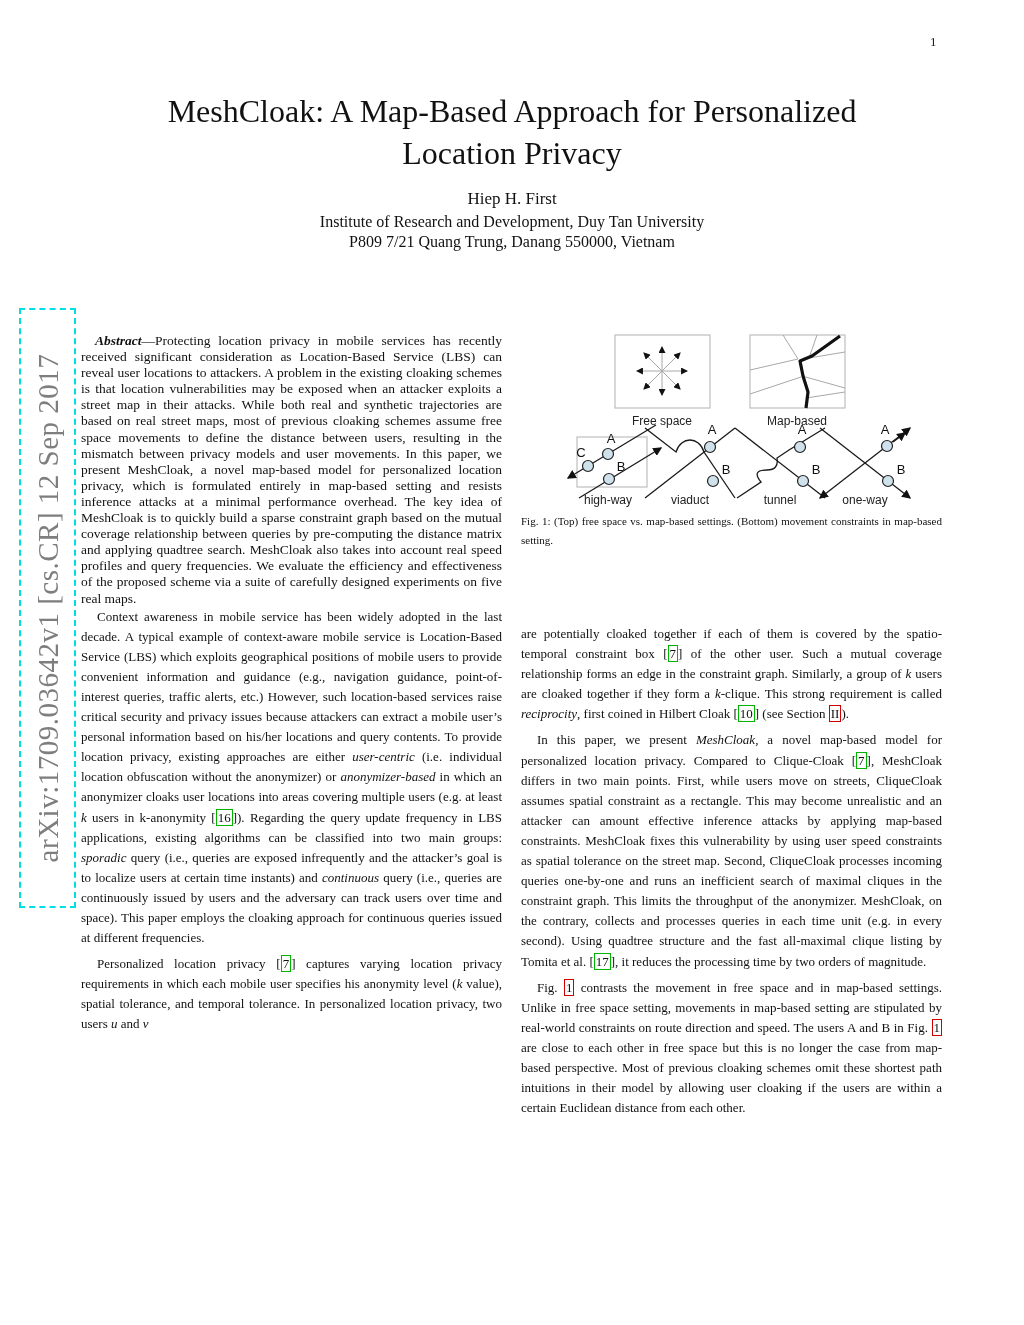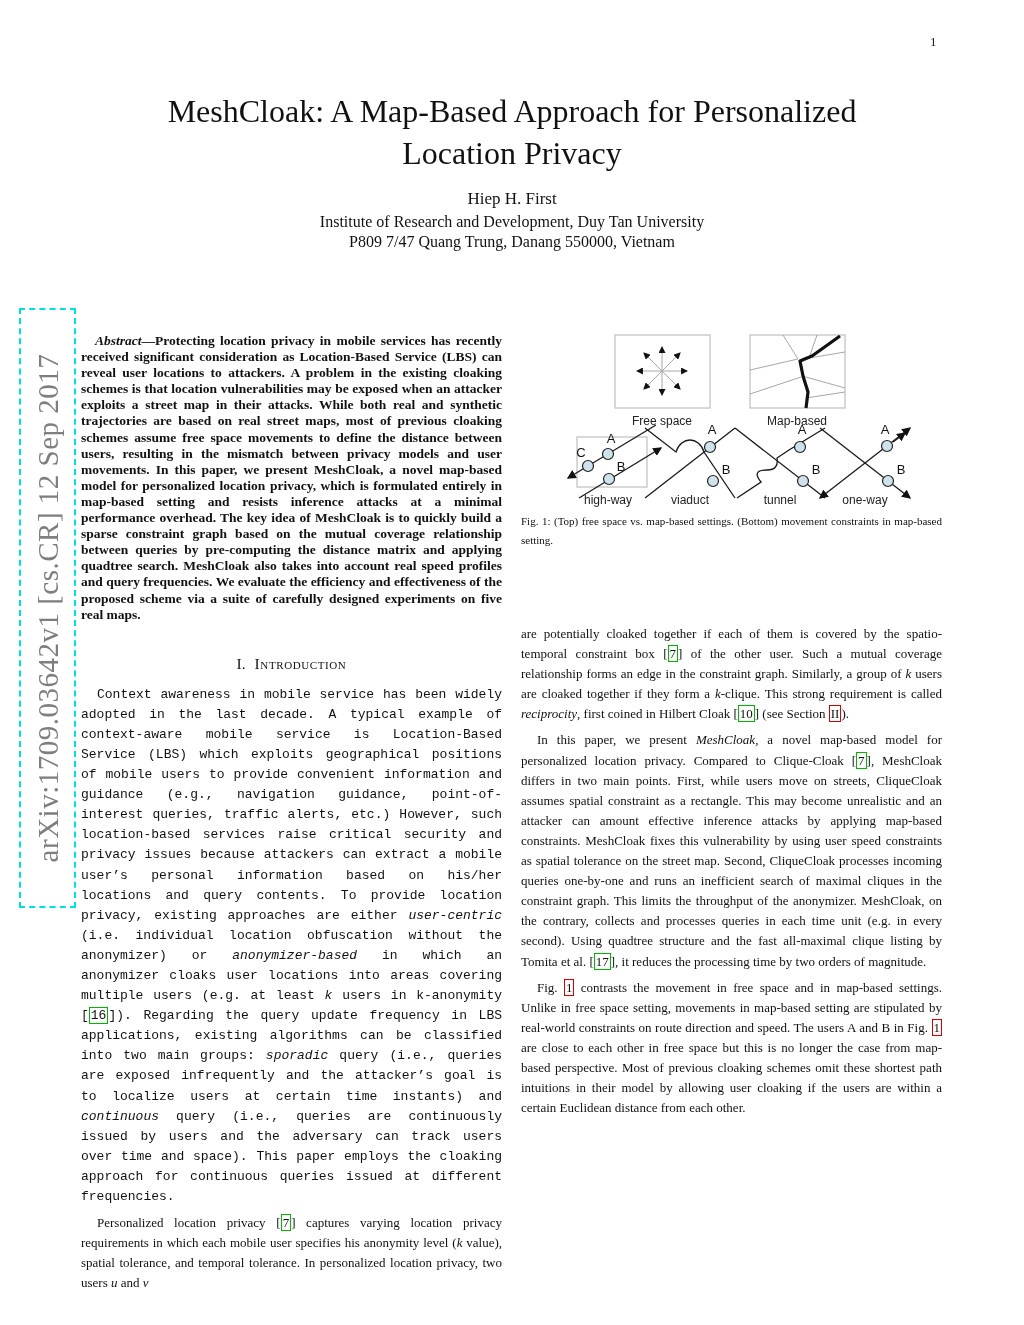--- a/index.html
+++ b/index.html
@@ -40,21 +40,21 @@
   .sec-heading { margin-top:32px; text-align:center; font-size:15.5px; }
   .sec-heading .num { margin-right:9px; }
   .sec-heading .sc  { font-variant:small-caps; letter-spacing:0.6px; }
 
   .para { font-size:13px; line-height:20.1px; text-align:justify; text-indent:16px; }
   .sec-heading + .para { margin-top:12px;font-family:Liberation Mono, monospace; }
   .para + .para { margin-top:6px; }
   .noindent { text-indent:0; }
 
   .run-i  { font-style:italic; }
-  .run-b  { font-weight:bold; }
+  .run-b  { font-weight:normal; }
   .run-bi { font-weight:bold; font-style:italic; }
   .run-cg { border:1.4px solid #00b400; padding:0 1px; }
   .run-cr { border:1.4px solid #d00000; padding:0 1px; }
 
   
   .figure-svg { display:block; }
   .fig-caption {
     margin-top:4px; font-size:11px; line-height:19px; text-align:justify;
   }
   .fig-caption + .para { margin-top:74px; }
@@ -75,29 +75,26 @@
   <div class="pagenum">1</div>
 
   <div class="stamp-box">
     <div class="stamp-text">arXiv:1709.03642v1 [cs.CR] 12 Sep 2017</div>
   </div>
 
   <div class="header">
     <div class="title">MeshCloak: A Map-Based Approach for Personalized Location Privacy</div>
     <div class="author">Hiep H. First</div>
     <div class="affil">Institute of Research and Development, Duy Tan University</div>
-    <div class="addr">P809 7/47 Quang Trung, Danang 550000, Vietnam</div>
+    <div class="addr">P809 7/21 Quang Trung, Danang 550000, Vietnam</div>
   </div>
 
   <div class="col-left">
     <div class="abstract"><span class="run-bi">Abstract</span><span class="run-b">—Protecting location privacy in mobile services has recently received significant consideration as Location-Based Service (LBS) can reveal user locations to attackers. A problem in the existing cloaking schemes is that location vulnerabilities may be exposed when an attacker exploits a street map in their attacks. While both real and synthetic trajectories are based on real street maps, most of previous cloaking schemes assume free space movements to define the distance between users, resulting in the mismatch between privacy models and user movements. In this paper, we present MeshCloak, a novel map-based model for personalized location privacy, which is formulated entirely in map-based setting and resists inference attacks at a minimal performance overhead. The key idea of MeshCloak is to quickly build a sparse constraint graph based on the mutual coverage relationship between queries by pre-computing the distance matrix and applying quadtree search. MeshCloak also takes into account real speed profiles and query frequencies. We evaluate the efficiency and effectiveness of the proposed scheme via a suite of carefully designed experiments on five real maps.</span></div>
 
-    <div class="sec-heading">
-      <span class="num">I.</span><span class="sc">Introduction</span>
-    </div>
 
     <div class="para"><span>Context awareness in mobile service has been widely adopted in the last decade. A typical example of context-aware mobile service is Location-Based Service (LBS) which exploits geographical positions of mobile users to provide convenient information and guidance (e.g., navigation guidance, point-of-interest queries, traffic alerts, etc.) However, such location-based services raise critical security and privacy issues because attackers can extract a mobile user’s personal information based on his/her locations and query contents. To provide location privacy, existing approaches are either </span><span class="run-i">user-centric</span><span> (i.e. individual location obfuscation without the anonymizer) or </span><span class="run-i">anonymizer-based</span><span> in which an anonymizer cloaks user locations into areas covering multiple users (e.g. at least </span><span class="run-i">k</span><span> users in k-anonymity [</span><span class="run-cg">16</span><span>]). Regarding the query update frequency in LBS applications, existing algorithms can be classified into two main groups: </span><span class="run-i">sporadic</span><span> query (i.e., queries are exposed infrequently and the attacker’s goal is to localize users at certain time instants) and </span><span class="run-i">continuous</span><span> query (i.e., queries are continuously issued by users and the adversary can track users over time and space). This paper employs the cloaking approach for continuous queries issued at different frequencies.</span></div>
     <div class="para"><span>Personalized location privacy [</span><span class="run-cg">7</span><span>] captures varying location privacy requirements in which each mobile user specifies his anonymity level (</span><span class="run-i">k</span><span> value), spatial tolerance, and temporal tolerance. In personalized location privacy, two users </span><span class="run-i">u</span><span> and </span><span class="run-i">v</span></div>
   </div>
 
   <div class="col-right">
 
     <svg class="figure-svg" width="421" height="178" viewBox="0 0 421 178">
       <defs>
         <marker id="arr" viewBox="0 0 10 10" refX="8.5" refY="5" markerWidth="7" markerHeight="7" orient="auto-start-reverse">

